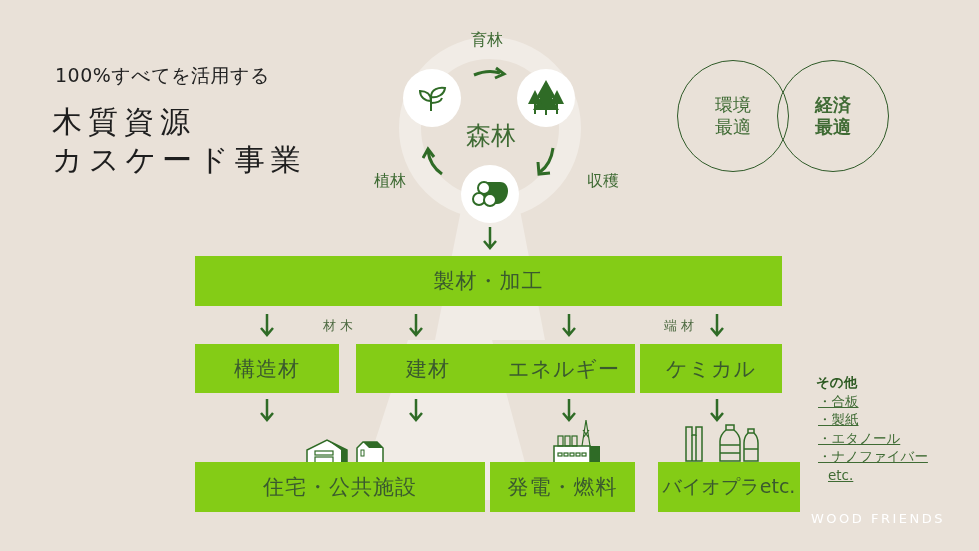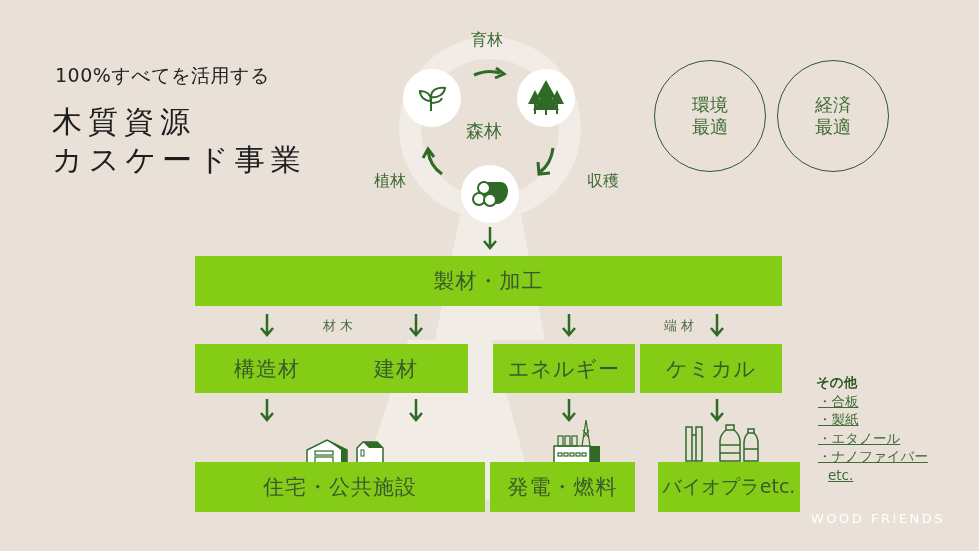--- a/index.html
+++ b/index.html
@@ -34,21 +34,21 @@
 
 <div class="abs subtitle">100%すべてを活用する</div>
 <div class="abs title">
   <div>木質資源</div>
   <div>カスケード事業</div>
 </div>
 
 <div class="cycle-label" style="left:471px;top:30px;">育林</div>
 <div class="cycle-label" style="left:559px;top:171px;margin-left:28px;">収穫</div>
 <div class="cycle-label" style="left:374px;top:171px;">植林</div>
-<div class="cycle-label" style="left:466px;top:119px;font-size:18px;">森林</div>
+<div class="cycle-label" style="left:466px;top:119px;font-size:25px;">森林</div>
 
 <div class="circle-icon" style="left:403px;top:69px;">
   <svg width="34" height="34" viewBox="0 0 34 34" fill="none" stroke="#2f6b26" stroke-width="2">
     <path d="M16 30 V14"></path>
       <path d="M16 16 C16 8 24 6 30 7 C29 14 22 17 16 16Z"></path>
     <path d="M16 20 C10 20 5 16 5 10 C11 10 16 13 16 20Z"></path>
       <path d="M16 22 C22 22 26 20 27 17"></path>
   </svg>
 </div>
 <div class="circle-icon" style="left:517px;top:69px;">
@@ -75,27 +75,27 @@
 </svg>
 <svg class="abs" style="left:535px;top:146px;" width="22" height="32">
   <path d="M18 2 Q16 18 5 26" stroke="#2f6b26" stroke-width="3" fill="none"></path>
     <path d="M3 16 L4 28 L15 27" stroke="#2f6b26" stroke-width="3" fill="none"></path>
 </svg>
 <svg class="abs" style="left:422px;top:146px;" width="24" height="32">
   <path d="M20 28 Q8 20 6 5" stroke="#2f6b26" stroke-width="3" fill="none"></path>
     <path d="M1 12 L6 3 L12 11" stroke="#2f6b26" stroke-width="3" fill="none"></path>
 </svg>
 
-<div class="venn" style="left:654px;top:60px;font-family:Liberation Serif, serif;">
+<div class="venn" style="left:677px;top:60px;font-family:Liberation Serif, serif;">
   <div>
       <div>環境</div>
       <div>最適</div>
     </div>
 </div>
-<div class="venn" style="left:777px;top:60px;">
+<div class="venn" style="left:777px;top:60px;font-weight:bold;">
   <div>
       <div>経済</div>
       <div>最適</div>
     </div>
 </div>
 
 <svg class="arrow" style="left:482px;top:226px;" viewBox="0 0 16 24">
     <path d="M8 1 V21 M2 15 L8 22 L14 15" stroke="#2f6b26" stroke-width="2.5" fill="none"></path>
   </svg>
 
@@ -110,21 +110,21 @@
 <svg class="arrow" style="left:561px;top:313px;" viewBox="0 0 16 24">
     <path d="M8 1 V21 M2 15 L8 22 L14 15" stroke="#2f6b26" stroke-width="2.5" fill="none"></path>
   </svg>
 <svg class="arrow" style="left:709px;top:313px;" viewBox="0 0 16 24">
     <path d="M8 1 V21 M2 15 L8 22 L14 15" stroke="#2f6b26" stroke-width="2.5" fill="none"></path>
   </svg>
 <div class="small-label" style="left:323px;top:317px;">材木</div>
 <div class="small-label" style="left:624px;top:317px;margin-left:40px;">端材</div>
 
 <div class="box" style="left:195px;top:344px;width:144px;height:49px;">構造材</div>
-<div class="box" style="left:324px;top:344px;width:144px;height:49px;">建材</div>
+<div class="box" style="left:356px;top:344px;width:144px;height:49px;">建材</div>
 <div class="box" style="left:493px;top:344px;width:142px;height:49px;">エネルギー</div>
 <div class="box" style="left:640px;top:344px;width:142px;height:49px;">ケミカル</div>
 
 <svg class="arrow" style="left:259px;top:398px;" viewBox="0 0 16 24">
     <path d="M8 1 V21 M2 15 L8 22 L14 15" stroke="#2f6b26" stroke-width="2.5" fill="none"></path>
   </svg>
 <svg class="arrow" style="left:408px;top:398px;" viewBox="0 0 16 24">
     <path d="M8 1 V21 M2 15 L8 22 L14 15" stroke="#2f6b26" stroke-width="2.5" fill="none"></path>
   </svg>
 <svg class="arrow" style="left:561px;top:398px;" viewBox="0 0 16 24">

